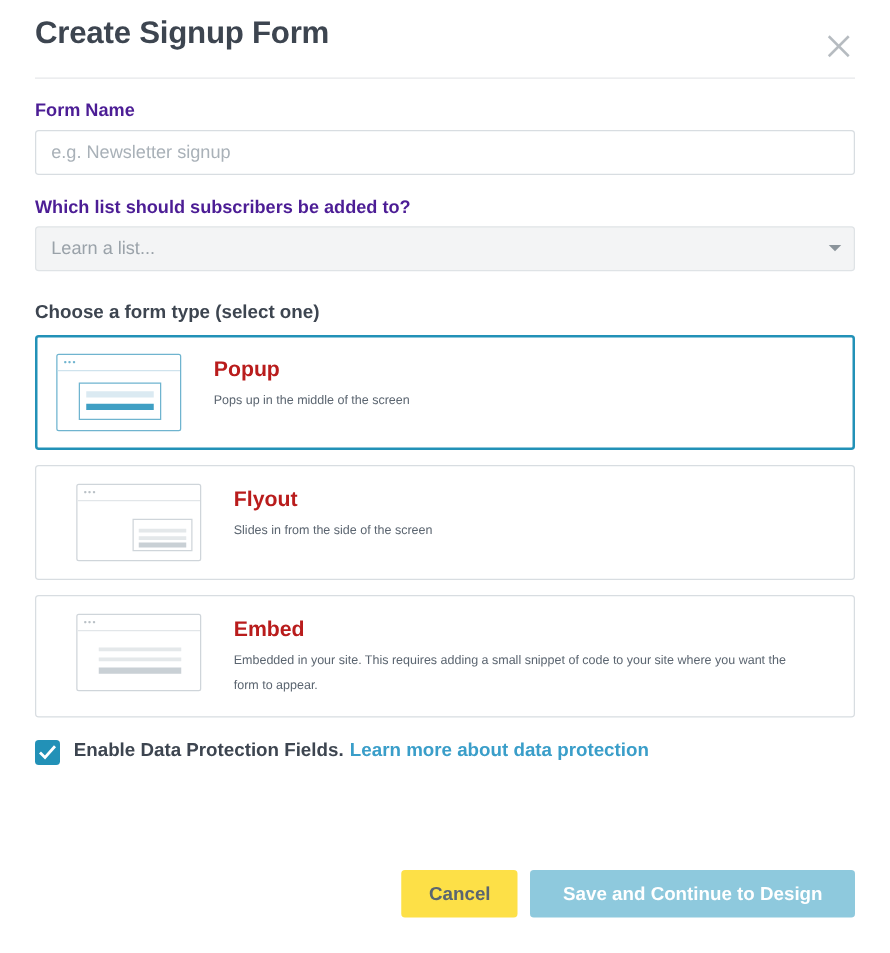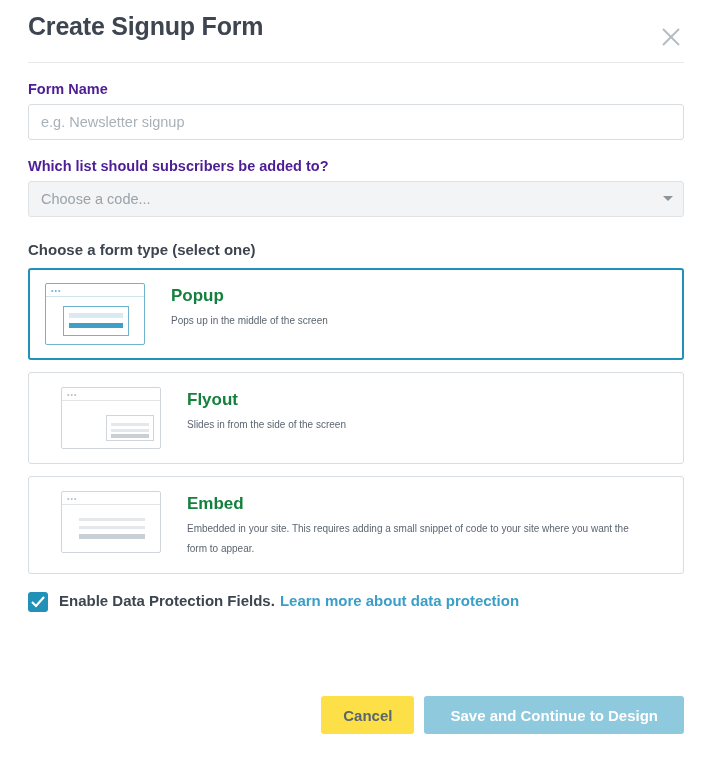--- a/index.html
+++ b/index.html
@@ -215,21 +215,21 @@
     position: absolute;
     left: 17px; top: 42px;
     width: 66px; height: 5px;
     background: #c9d0d5;
   }
 
   .ft-text { padding-top: 2px; }
   .ft-title {
     font-size: 17px;
     font-weight: bold;
-    color: #15803d;
+    color: #b91c1c;
     margin-bottom: 4px;
     line-height: 22px;
   }
   .ft-desc {
     font-size: 10px;
     color: #5b6570;
     line-height: 20px;
   }
 
   .checkbox-row {
@@ -300,21 +300,21 @@
         <line x1="21" y1="5" x2="5" y2="21" stroke="#7b858e" stroke-width="2"></line>
       </svg>
     </div>
   </div>
 
   <div class="field-label">Form Name</div>
   <input class="text-input" type="text" value="" placeholder="e.g. Newsletter signup" style="">
 
   <div class="field-label">Which list should subscribers be added to?</div>
   <div class="select-wrap">
-    <div class="select-box">Choose a code...</div>
+    <div class="select-box">Learn a list...</div>
     <div class="caret-icon"></div>
   </div>
 
   <div class="section-label">Choose a form type (select one)</div>
 
   <div class="form-type selected">
     <div class="thumb thumb-popup">
       <div class="dots">•••</div>
       <div class="hr" style="background:#cfe3ed;"></div>
       <div class="inner"></div>

